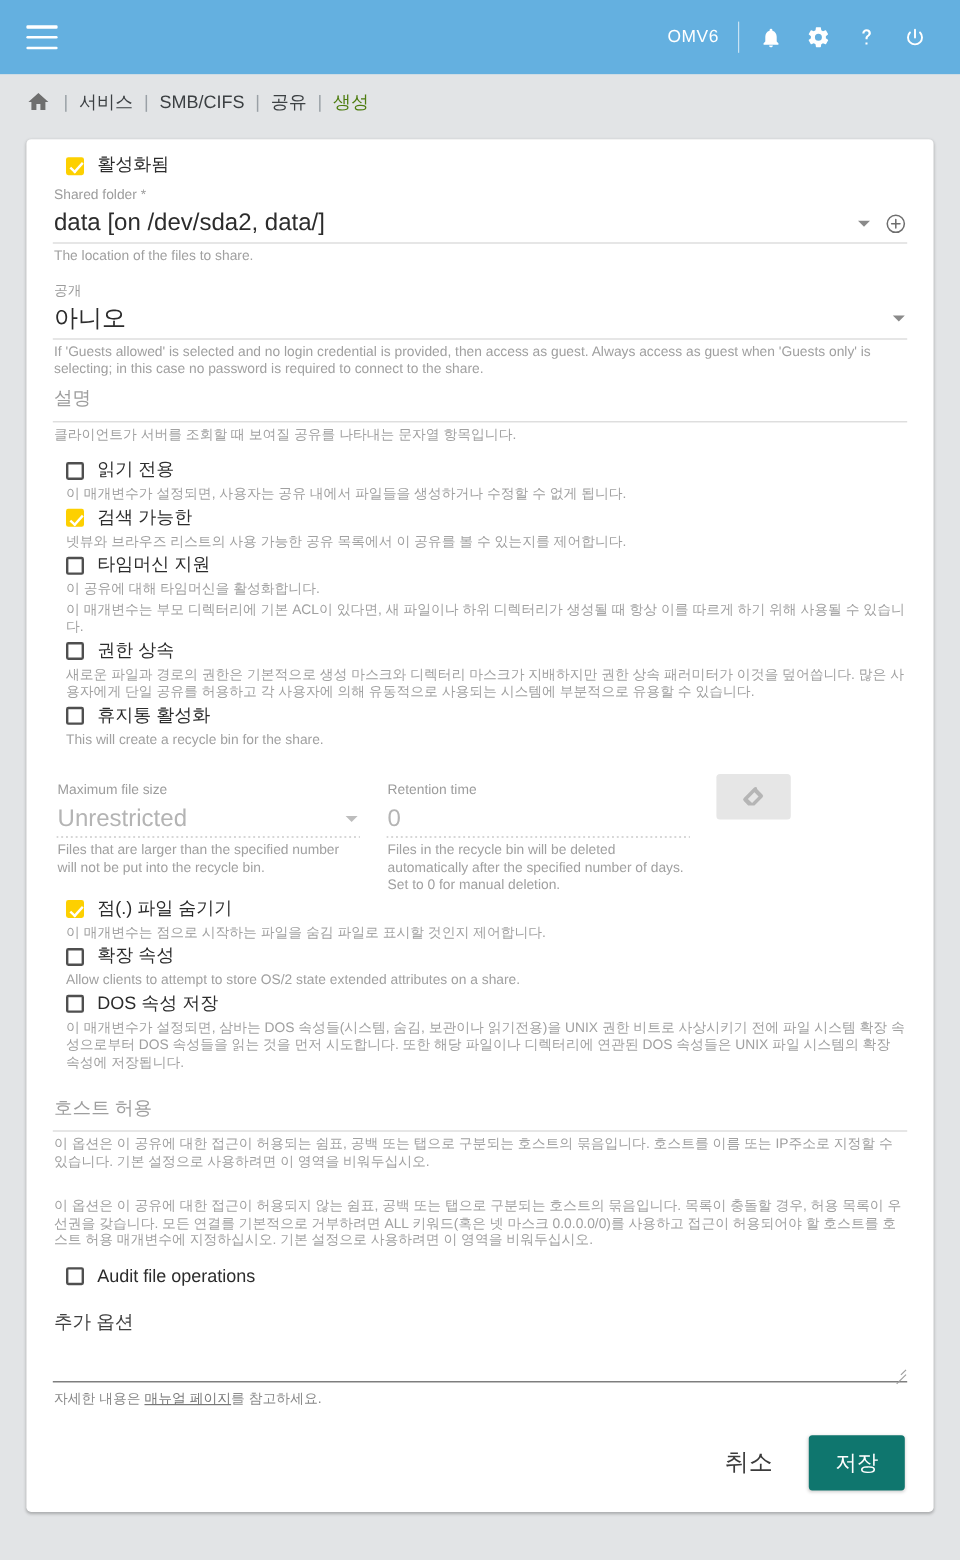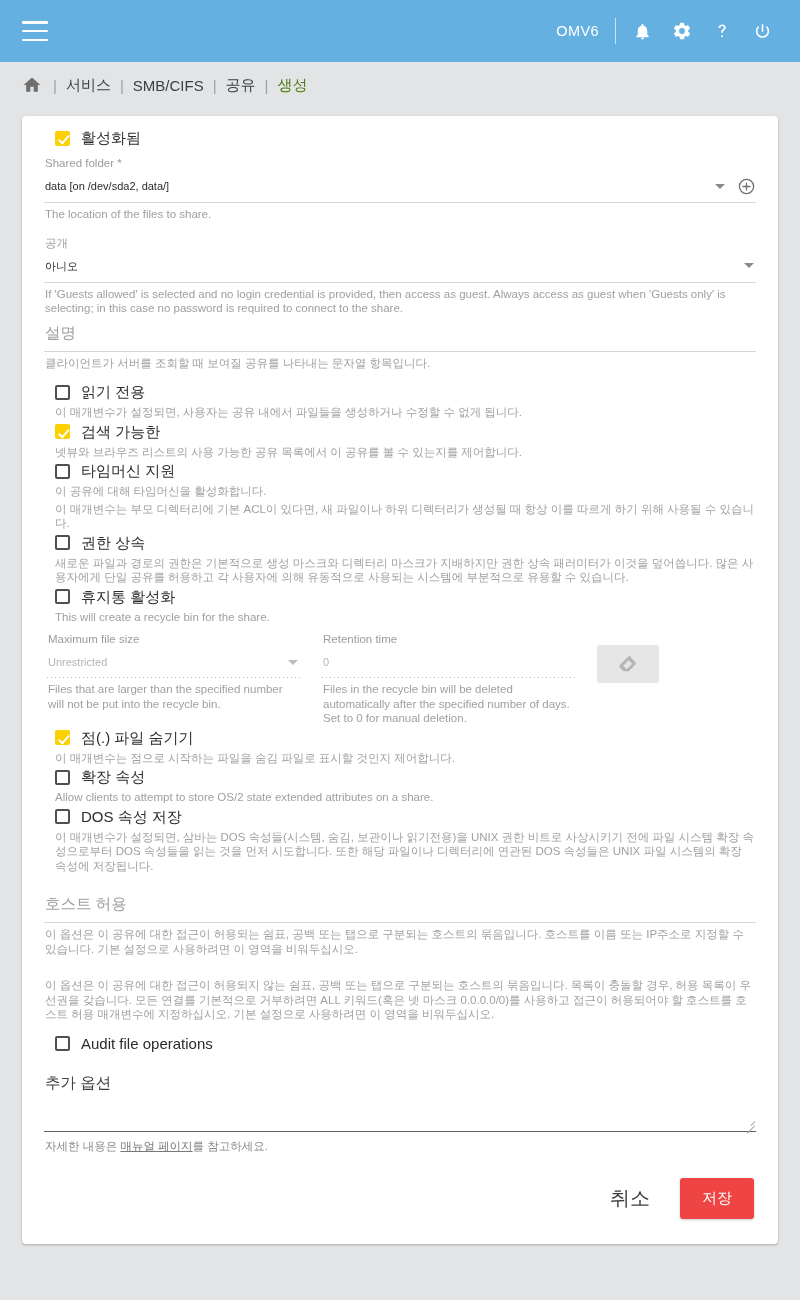--- a/index.html
+++ b/index.html
@@ -70,21 +70,21 @@
 
   
   .field { margin-bottom: 2px; }
   .flabel {
     font-size: 11.5px;
     color: #9c9c9c;
     line-height: 15px;
     padding-left: 1px;
   }
   .fvalue {
-    font-size: 11px;
+    font-size: 20px;
     color: #2c2c2c;
     line-height: 26px;
     padding: 2px 0 3px 1px;
     border-bottom: 1px solid #d6d6d6;
     display: flex; align-items: center;
     position: relative;
   }
   .fvalue .txt { flex: 1; }
   .fvalue.disabled { border-bottom: none; border-image: none;
     background-image: linear-gradient(to right, #bdbdbd 33%, rgba(255,255,255,0) 0%);
@@ -151,21 +151,21 @@
     line-height: 14.5px;
     padding: 3px 0 0 11px;
   }
 
   
   .rbgrid {
     display: flex;
     gap: 0;
     padding: 8px 0 0 3px;
   }
-  .rbcol { width: 275px; padding-right: 22px; }
+  .rbcol { width: 275px; padding-right: 22px; margin-top: 20px; }
   .rbcol.narrow { width: 275px; }
   .rb-erase-wrap { display: flex; align-items: flex-start; padding-top: 13px; }
   .erase-btn {
     width: 62px; height: 38px;
     background: #e6e6e6;
     border: none; border-radius: 3px;
     display: flex; align-items: center; justify-content: center;
     cursor: pointer;
   }
 
@@ -202,23 +202,23 @@
     padding: 22px 2px 8px 0;
   }
   .btn-flat {
     background: none; border: none;
     font-family: inherit;
     font-size: 20px; color: #3b3b3b;
     padding: 9px 14px;
     cursor: pointer; border-radius: 3px;
   }
   .btn-primary {
-    background: #ef4444; border: none;
+    background: #0f766e; border: none;
     font-family: inherit;
-    font-size: 15px; color: #ffffff;
+    font-size: 18px; color: #ffffff;
     padding: 11px 22px;
     border-radius: 3px; cursor: pointer;
     box-shadow: 0 1px 3px rgba(0,0,0,.2);
   }
   .sp8 { height: 8px; }
   .sp12 { height: 12px; }
   .sp16 { height: 16px; }
 </style>
 </head>
 <body>

